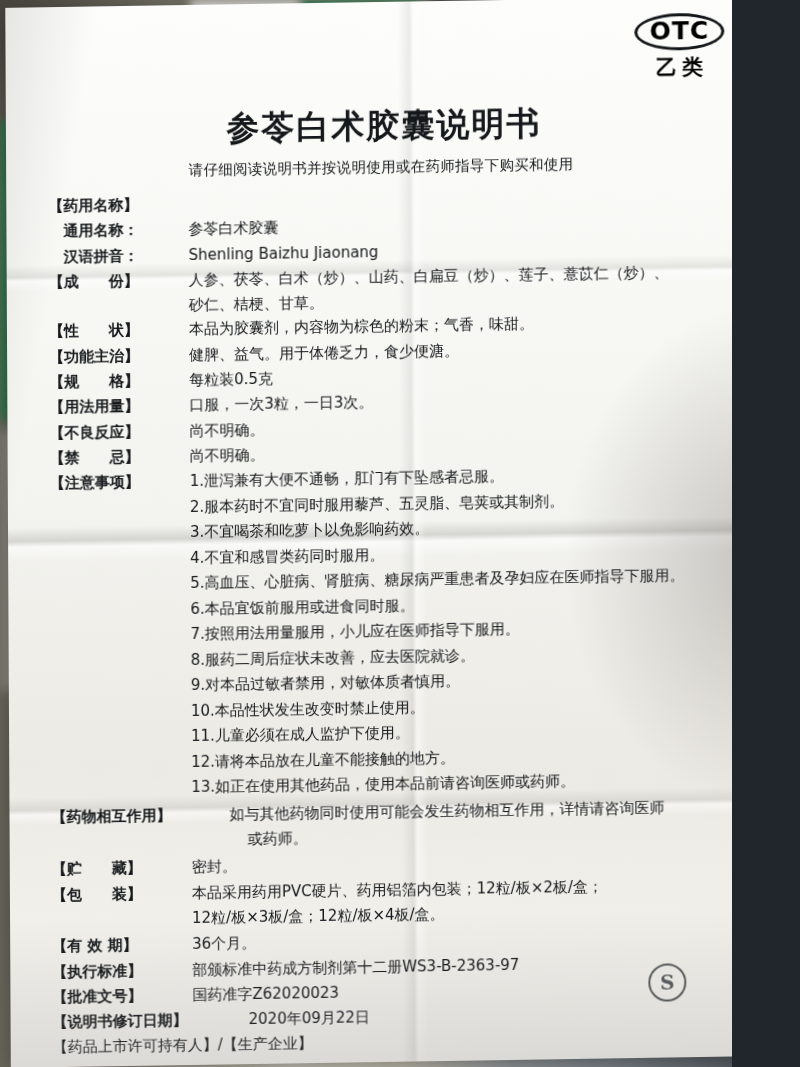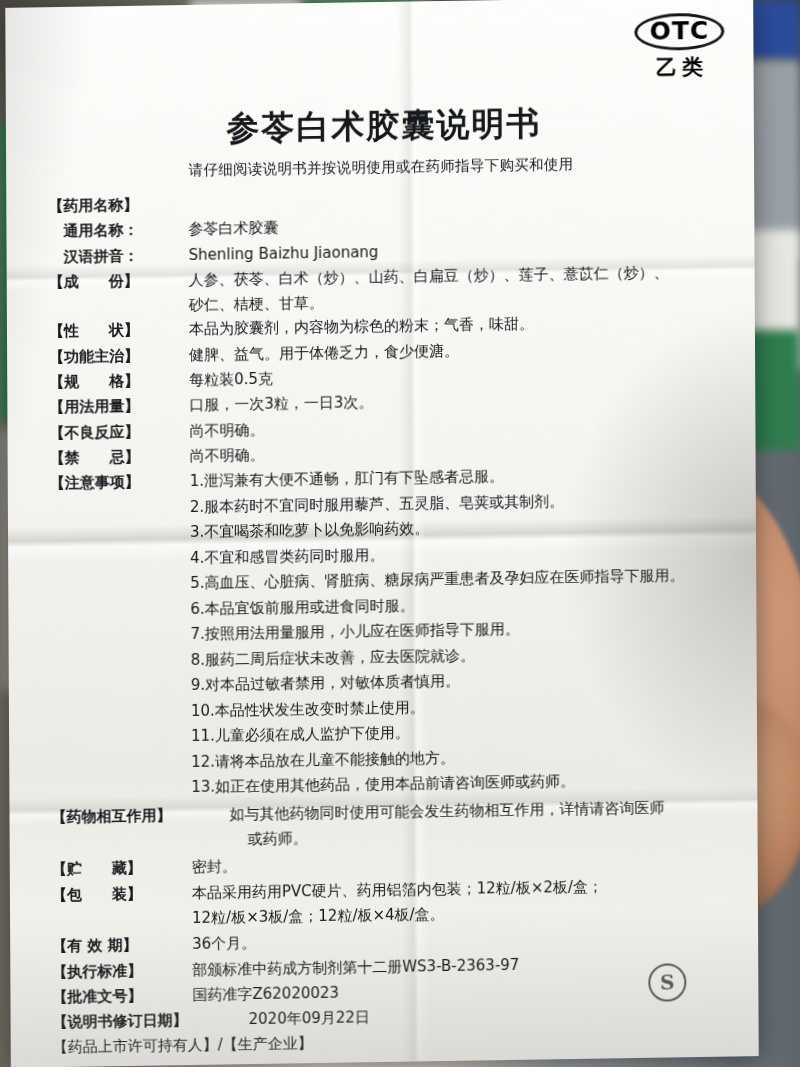--- a/index.html
+++ b/index.html
@@ -8,21 +8,21 @@
     background: #20262b;
   }
   body {
     width: 800px;
     height: 1067px;
     overflow: hidden;
     font-family: "DejaVu Sans", "Liberation Sans", sans-serif;
   }
   .scene {
     position: relative;
-    width: 800px;
+    width: 732px;
     height: 1067px;
     overflow: hidden;
     background: #3c4650;
   }
   
   .bg {
     position: absolute;
     inset: 0;
     background:
       linear-gradient(180deg, rgba(0,0,0,0.35), rgba(0,0,0,0) 18%),

